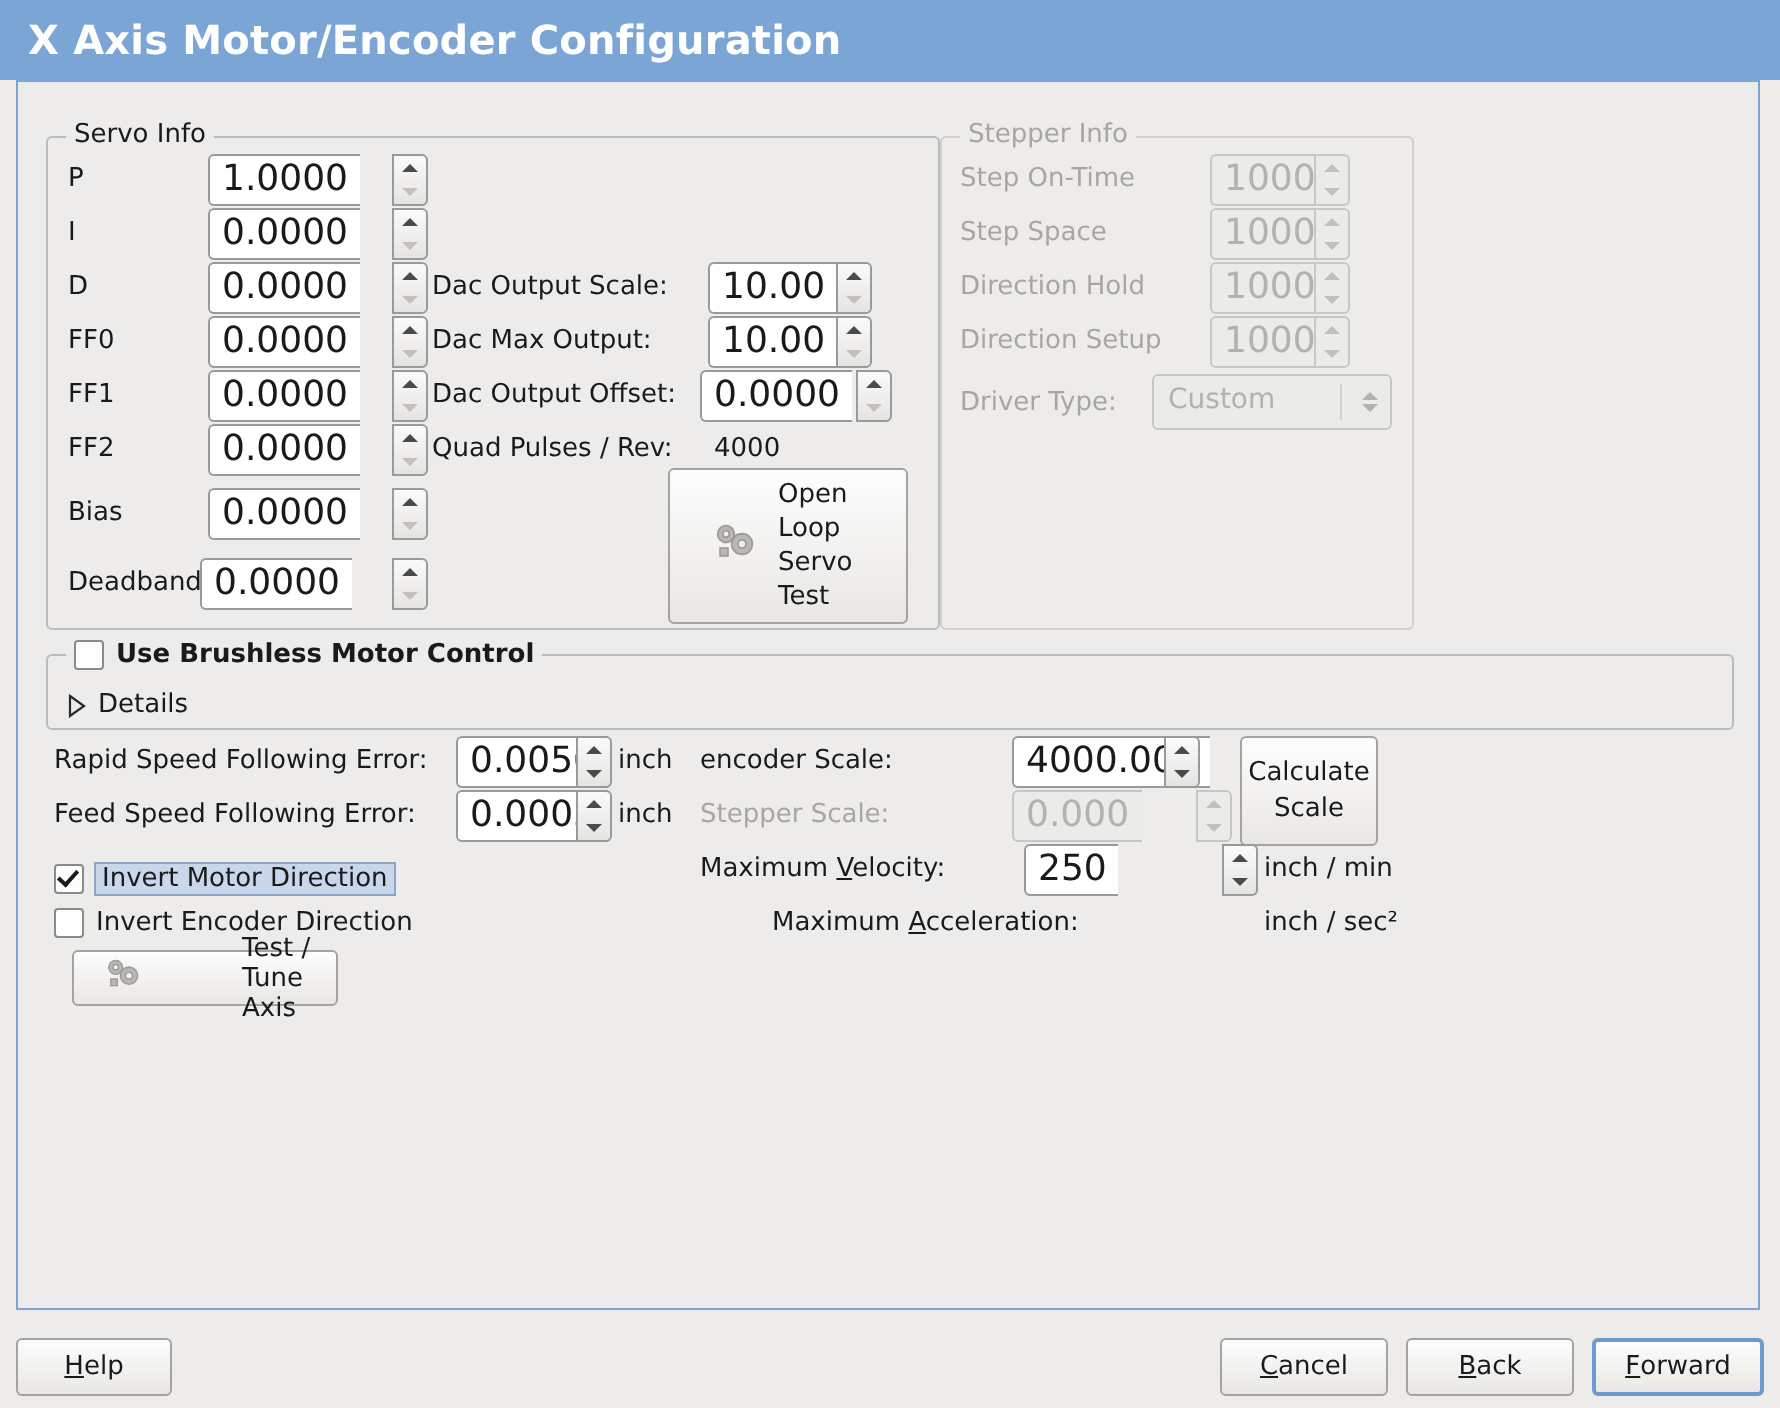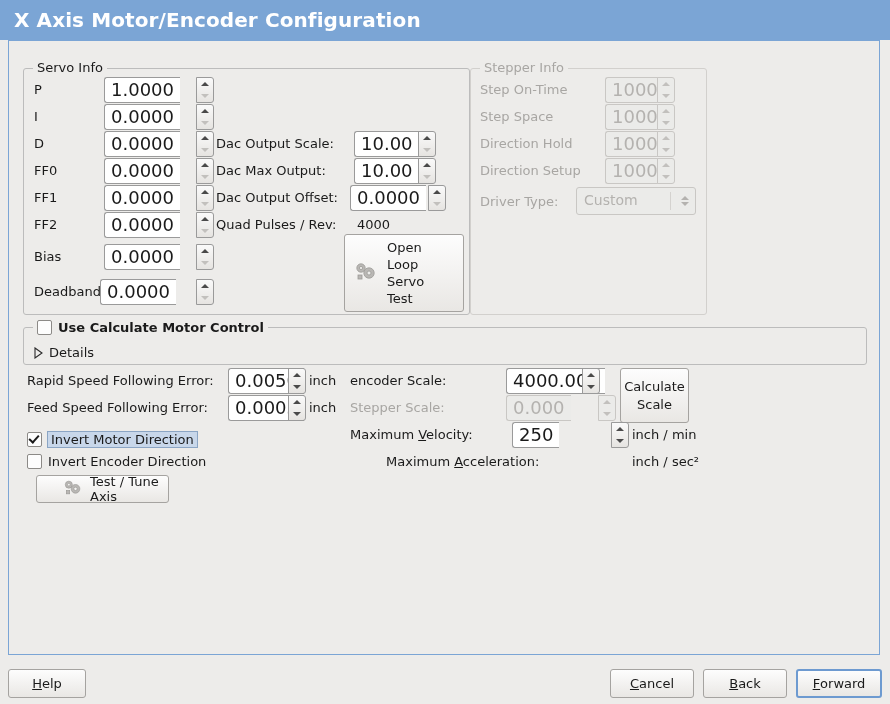--- a/index.html
+++ b/index.html
@@ -255,21 +255,21 @@
       </div>
   </div>
   <div class="spin dimarrow" style="left:341px;top:144px;width:96px;">
     <div class="fld left">0.0000</div>
     <div class="btns">
         <div class="ar up"></div>
         <div class="ar dn"></div>
       </div>
   </div>
 
-  <div class="btn" style="left:335px;top:193px;width:120px;height:78px;justify-content:flex-start;padding-left:8px;">
+  <div class="btn" style="left:325px;top:193px;width:120px;height:78px;justify-content:flex-start;padding-left:20px;">
     <span class="gears" style="margin-right:8px;">
       <svg width="26" height="24" viewBox="0 0 26 24">
         <g fill="#b9b7b4" stroke="#9c9a97" stroke-width="0.8">
           <circle cx="8" cy="8" r="4.2"></circle>
           <circle cx="8" cy="8" r="1.6" fill="#edecea"></circle>
           <circle cx="16" cy="13" r="5.2"></circle>
           <circle cx="16" cy="13" r="2" fill="#edecea"></circle>
           <rect x="5" y="15" width="4" height="4"></rect>
         </g>
       </svg>
@@ -327,21 +327,21 @@
     <span class="carrows">
         <i class="u"></i>
         <i class="d"></i>
       </span>
   </div>
 
   <div class="groupbox" style="left:14px;top:286px;width:844px;height:38px;">
   </div>
   <div class="cbox" style="left:24px;top:279px;background:#edecea;padding:0 4px;">
     <span class="box"></span>
-    <span class="ctxt bold">Use Calculate Motor Control</span>
+    <span class="ctxt bold">Use Brushless Motor Control</span>
   </div>
   <div class="expander" style="left:25px;top:304px;">
     <span class="tri">
       <svg width="9" height="12" viewBox="0 0 9 12">
           <polygon points="1,1 8,6 1,11" fill="none" stroke="#2a2a2a" stroke-width="1.1"></polygon>
         </svg>
     </span>
     <span>Details</span>
   </div>
 
@@ -367,21 +367,21 @@
 
   <div class="cbox" style="left:18px;top:413px;">
     <span class="box"></span>
     <span class="ctxt">Invert Encoder Direction</span>
   </div>
   <div class="cbox" style="left:18px;top:390px;">
     <span class="box checked"></span>
     <span class="ctxt sel">Invert Motor Direction</span>
   </div>
 
-  <div class="btn" style="left:27px;top:434px;width:133px;height:28px;justify-content:flex-end;padding-left:25px;">
+  <div class="btn" style="left:27px;top:434px;width:133px;height:28px;justify-content:flex-end;padding-left:14px;gap:42px;">
     <span class="gears" style="margin-right:6px;">
       <svg width="22" height="20" viewBox="0 0 26 24">
         <g fill="#b9b7b4" stroke="#9c9a97" stroke-width="0.8">
           <circle cx="8" cy="8" r="4.2"></circle>
           <circle cx="8" cy="8" r="1.6" fill="#f5f4f2"></circle>
           <circle cx="16" cy="13" r="5.2"></circle>
           <circle cx="16" cy="13" r="2" fill="#f5f4f2"></circle>
           <rect x="5" y="15" width="4" height="4"></rect>
         </g>
       </svg>

